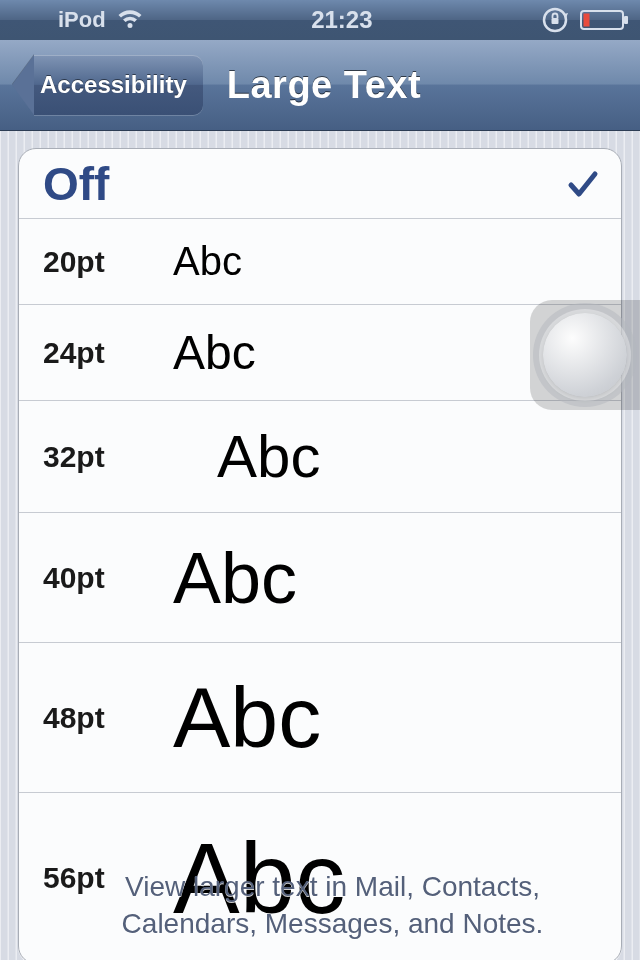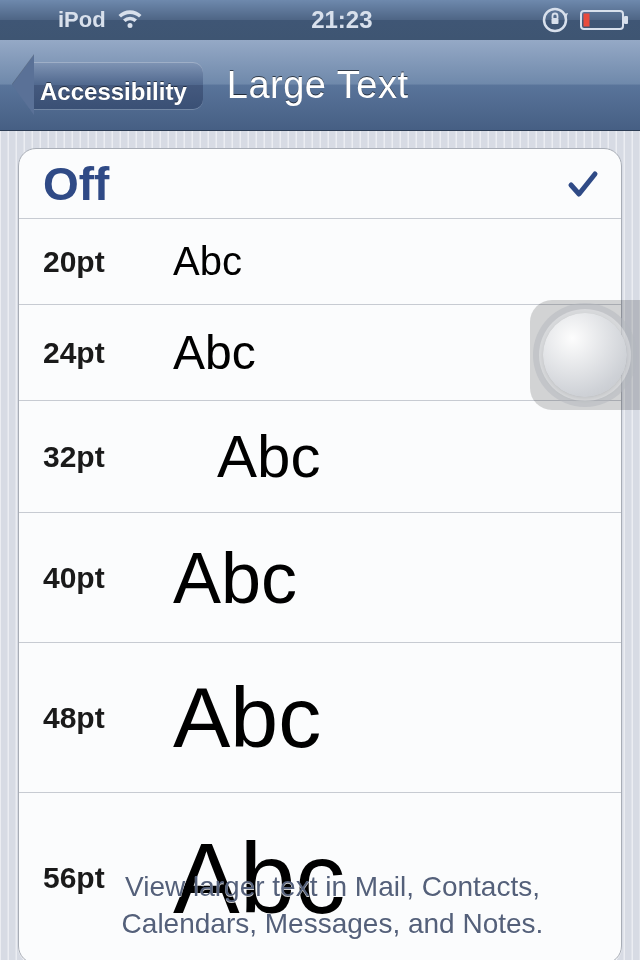--- a/index.html
+++ b/index.html
@@ -32,28 +32,28 @@
   }
   .back-btn{
     position:relative;margin-left:12px;height:60px;display:flex;align-items:center;
   }
   .back-btn .arrow{
     width:0;height:0;border-top:30px solid transparent;border-bottom:30px solid transparent;
     border-right:22px solid #5a7197;
     filter:drop-shadow(0 -1px 0 rgba(0,0,0,.25));
   }
   .back-btn .body{
-    height:47px;line-height:60px;padding:0 16px 0 6px;
+    height:60px;line-height:60px;padding:0 16px 0 6px;
     background:linear-gradient(#8095b5,#50688e 49%,#44597e 50%,#3a5075);
     border-radius:0 10px 10px 0;color:#fff;font-size:24px;font-weight:bold;
     text-shadow:0 -1px 0 rgba(0,0,0,.5);
     box-shadow:inset 0 1px 0 rgba(255,255,255,.25),0 1px 0 rgba(255,255,255,.2);
   }
   .nav-title{
-    flex:1;text-align:left;color:#fff;font-size:38px;font-weight:normal;
+    flex:1;text-align:left;color:#fff;font-size:38px;font-weight:bold;
     text-shadow:0 -1px 0 rgba(0,0,0,.6);padding-left:24px;letter-spacing:.5px;
   }
   
   .panel{
     position:absolute;top:148px;left:18px;right:18px;
     background:#fbfcfd;border:1px solid #a8adb6;border-radius:18px;
     box-shadow:0 1px 0 rgba(255,255,255,.6);z-index:3;
   }
   .row{
     display:flex;align-items:center;border-bottom:1px solid #c7cbd2;

